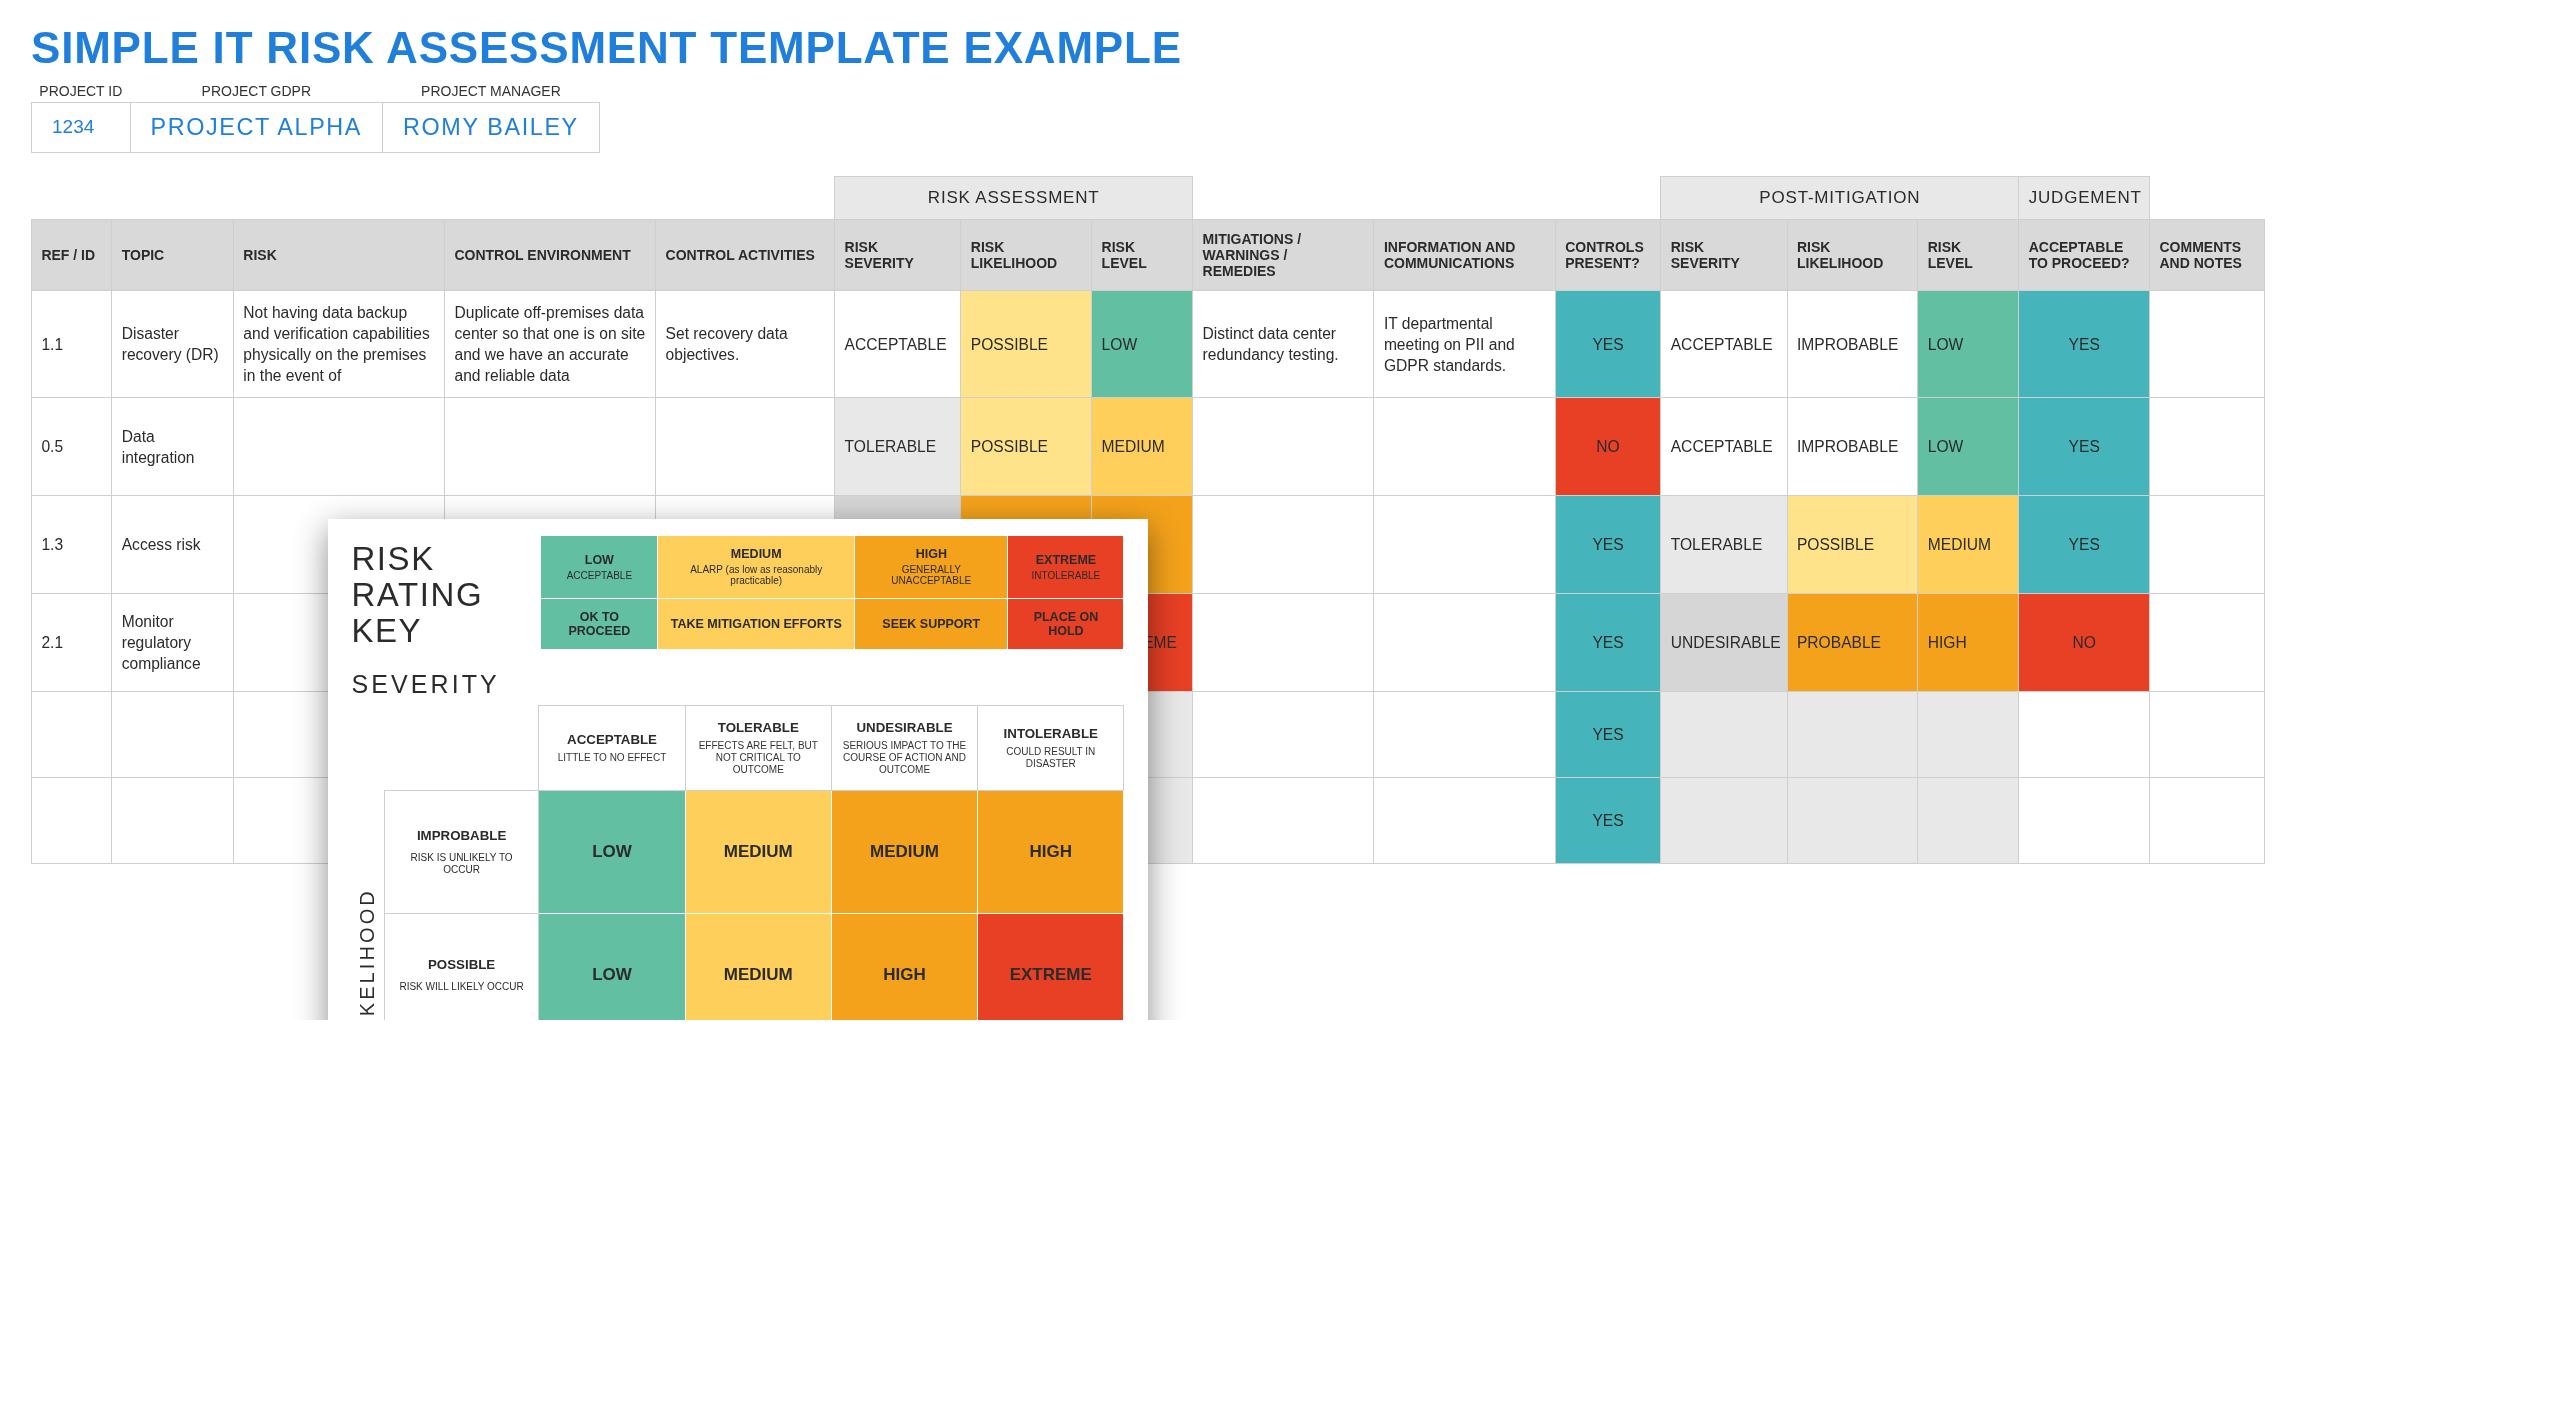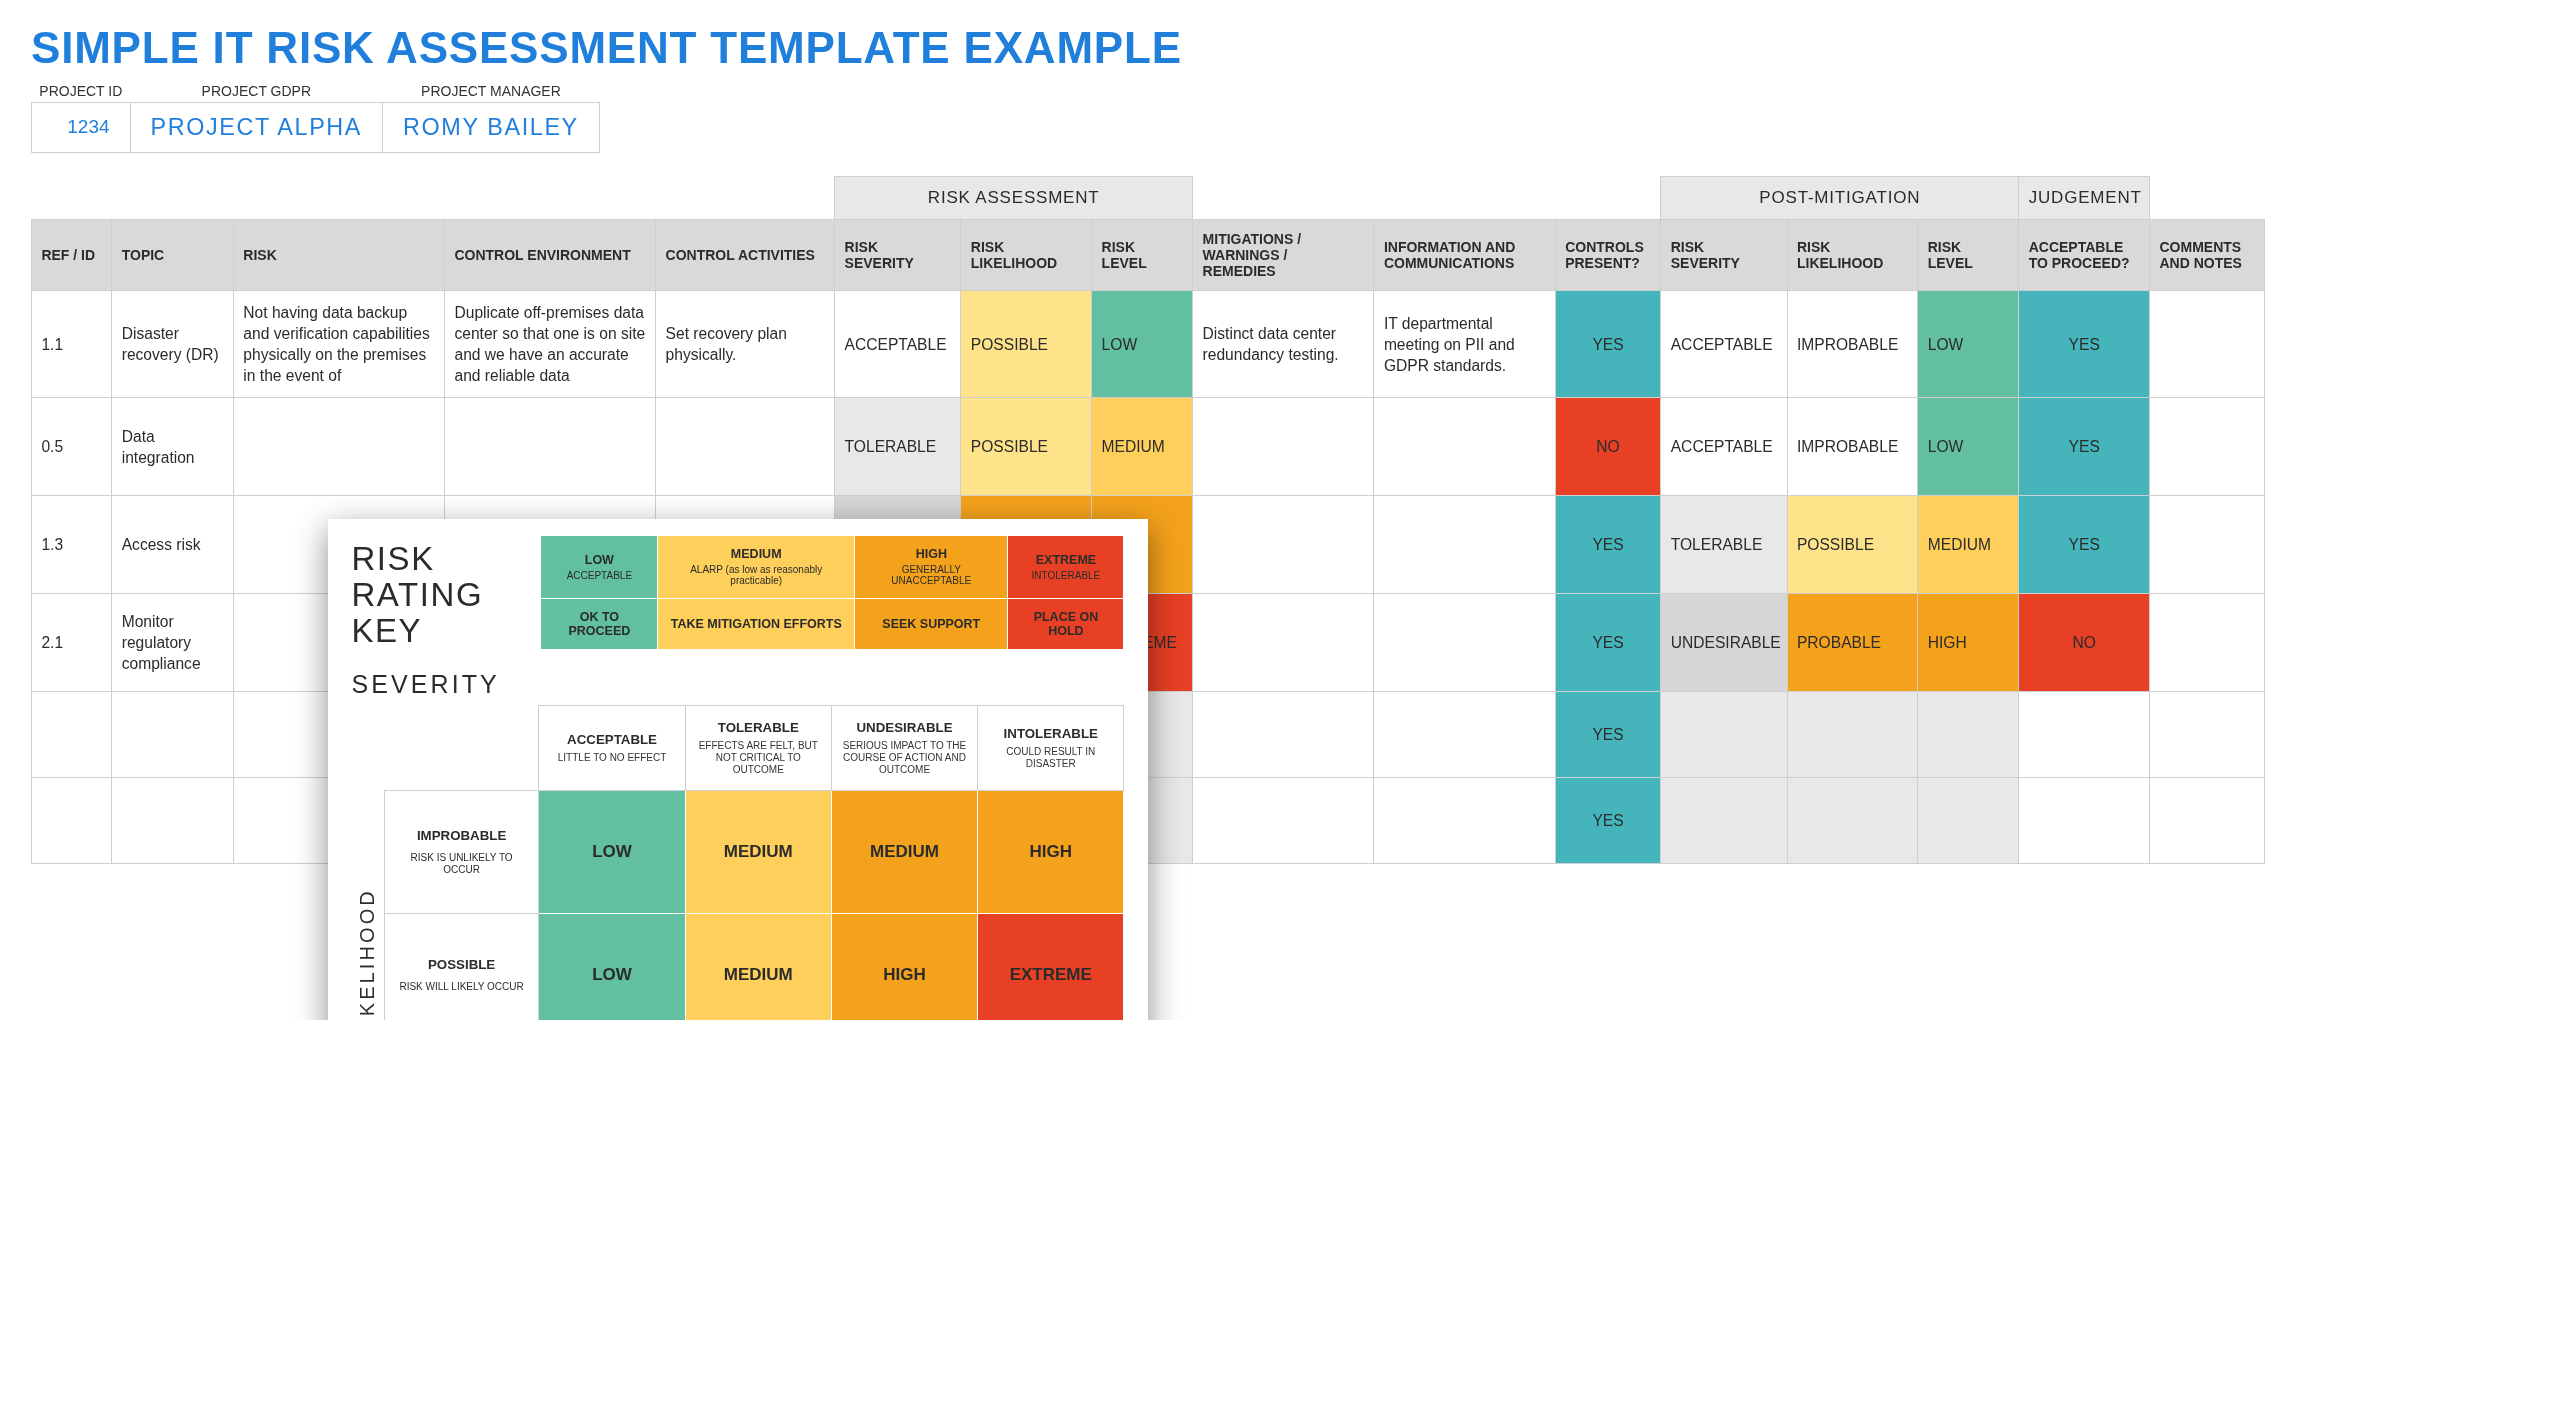--- a/index.html
+++ b/index.html
@@ -18,21 +18,21 @@
     --red:#e74025;
     --teal:#45b5bb;
   }
   html,body{margin:0;padding:0;font-family:"Segoe UI",Arial,Helvetica,sans-serif;color:var(--text);background:#fff;}
   body{transform-origin:top left;}
   .page{width:2296px;padding:23.4px 31px 156px 31px;box-sizing:border-box;position:relative;}
   h1.title{color:var(--blue);font-size:44px;font-weight:700;letter-spacing:0.8px;margin:0 0 6.2px 0;font-family:"Segoe UI",Arial,sans-serif;}
   .project-meta{margin:0 0 23.4px 0;}
   .project-meta table{border-collapse:collapse;}
   .project-meta th{font-size:14px;font-weight:400;color:#333;padding:3.1px 7.8px;text-align:center;}
-  .project-meta td{border:0.8px solid var(--border);padding:11px 20px;color:var(--blue);font-size:23.4px;text-align:right;letter-spacing:1.6px;font-weight:400;margin-top:10px;}
+  .project-meta td{border:0.8px solid var(--border);padding:11px 20px;color:var(--blue);font-size:23.4px;text-align:left;letter-spacing:1.6px;font-weight:400;margin-top:10px;}
   .project-meta td.pid{font-size:19px;letter-spacing:0;}
 
   table.main{border-collapse:collapse;width:100%;table-layout:fixed;font-size:15.6px;}
   table.main th, table.main td{border:0.8px solid var(--border);padding:11px 9.4px;vertical-align:middle;}
   table.main th{background:var(--hdr);font-weight:700;font-size:14px;text-align:left;}
   table.main th.group{background:var(--hdr2);text-align:center;font-weight:400;letter-spacing:0.8px;font-size:17px;}
   table.main td{background:var(--cell);font-size:15.6px;line-height:1.35;}
   table.main td.small{font-size:15.6px;}
   col.c1{width:3.5%} col.c2{width:5.3%} col.c3{width:9.2%} col.c4{width:9.2%} col.c5{width:7.8%}
   col.c6{width:5.5%} col.c7{width:5.7%} col.c8{width:4.4%} col.c9{width:7.9%} col.c10{width:7.9%}
@@ -136,21 +136,21 @@
         <th>ACCEPTABLE TO PROCEED?</th>
         <th>COMMENTS AND NOTES</th>
       </tr>
     </thead>
     <tbody id="main-body">
         <tr style="height: 98px;">
           <td>1.1</td>
           <td class="small">Disaster recovery (DR)</td>
           <td class="small">Not having data backup and verification capabilities physically on the premises in the event of</td>
           <td class="small">Duplicate off-premises data center so that one is on site and we have an accurate and reliable data</td>
-          <td class="small">Set recovery plan physically.</td>
+          <td class="small">Set recovery data objectives.</td>
           <td>ACCEPTABLE</td>
           <td class="bg-yl">POSSIBLE</td>
           <td class="bg-green">LOW</td>
           <td class="small">Distinct data center redundancy testing.</td>
           <td class="small">IT departmental meeting on PII and GDPR standards.</td>
           <td class="bg-teal c-center">YES</td>
           <td>ACCEPTABLE</td>
           <td>IMPROBABLE</td>
           <td class="bg-green">LOW</td>
           <td class="bg-teal c-center">YES</td>

